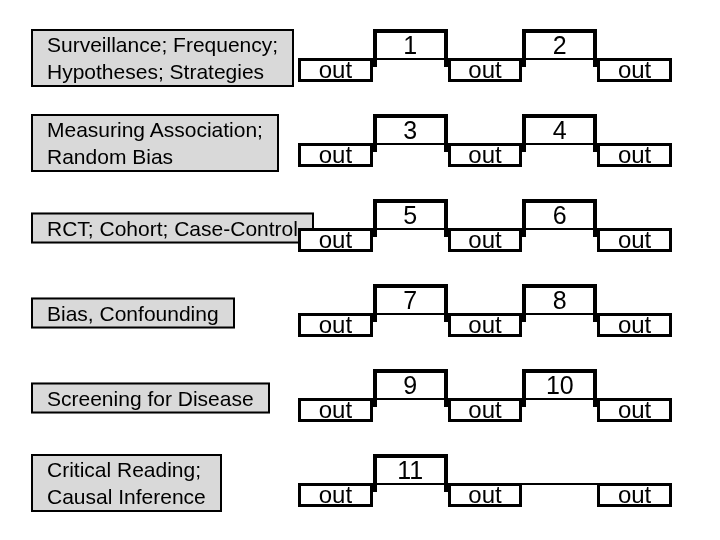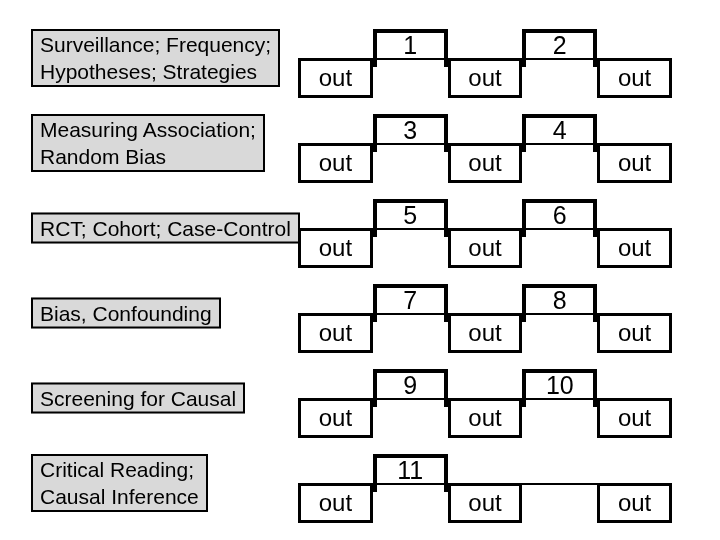--- a/index.html
+++ b/index.html
@@ -36,21 +36,21 @@
   .label-box {
     position: absolute;
     left: 31px;
     top: 0;
     transform: translateY(-50%);
     background: var(--label-bg, #d9d9d9);
     border: 2px solid var(--line, #000000);
     color: var(--text, #000000);
     font-size: 21px;
     line-height: 27px;
-    padding: 0 7px;
+    padding: 0 14px;
     white-space: pre-line;
     text-align: left;
   }
 
   .wave {
     position: absolute;
     left: 298px;
     top: -29px;
     width: 374px;
     height: 53px;
@@ -72,21 +72,21 @@
     justify-content: center;
   }
   .seg.p1 { left: 0; }
   .seg.p2 { left: 20%; }
   .seg.p3 { left: 40%; }
   .seg.p4 { left: 60%; }
   .seg.p5 { left: 80%; }
 
   .out-box {
     top: 29px;
-    height: 40px;
+    height: 24px;
     background: var(--box-bg, #ffffff);
     border: 3px solid var(--line, #000000);
     font-size: 24px;
     line-height: 24px;
     color: var(--text, #000000);
   }
   .bracket {
     top: 0;
     height: 38px;
     border: 4px solid var(--line, #000000);
@@ -187,21 +187,21 @@
       <div class="seg bracket p4">
           <span>8</span>
         </div>
       <div class="seg out-box p5">
           <span>out</span>
         </div>
     </div>
   </div>
 
   <div class="row r5">
-    <div class="label-box">Screening for Causal</div>
+    <div class="label-box">Screening for Disease</div>
     <div class="wave">
       <div class="hline"></div>
       <div class="seg out-box p1">
           <span>out</span>
         </div>
       <div class="seg bracket p2">
           <span>9</span>
         </div>
       <div class="seg out-box p3">
           <span>out</span>

